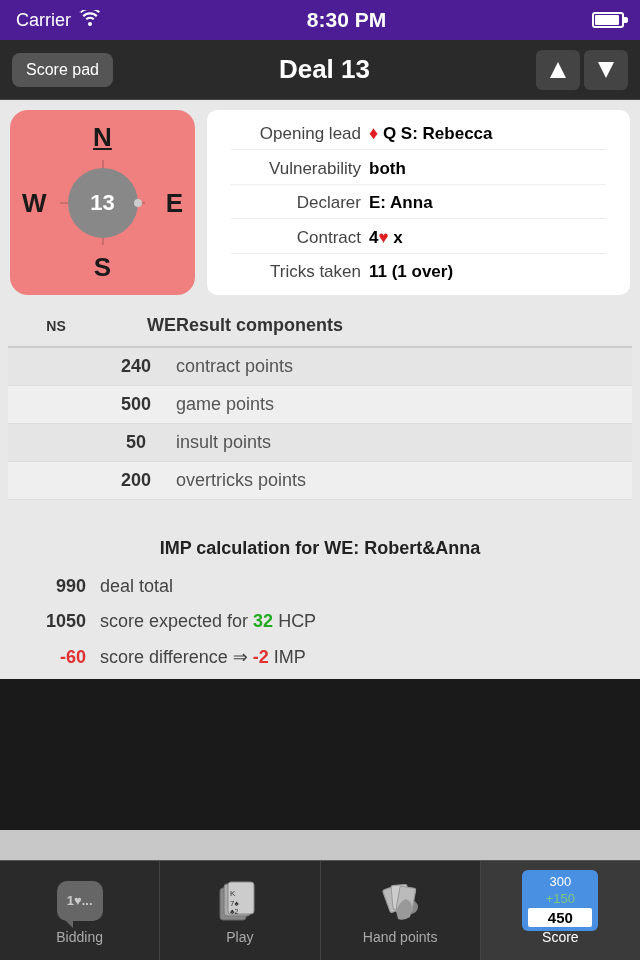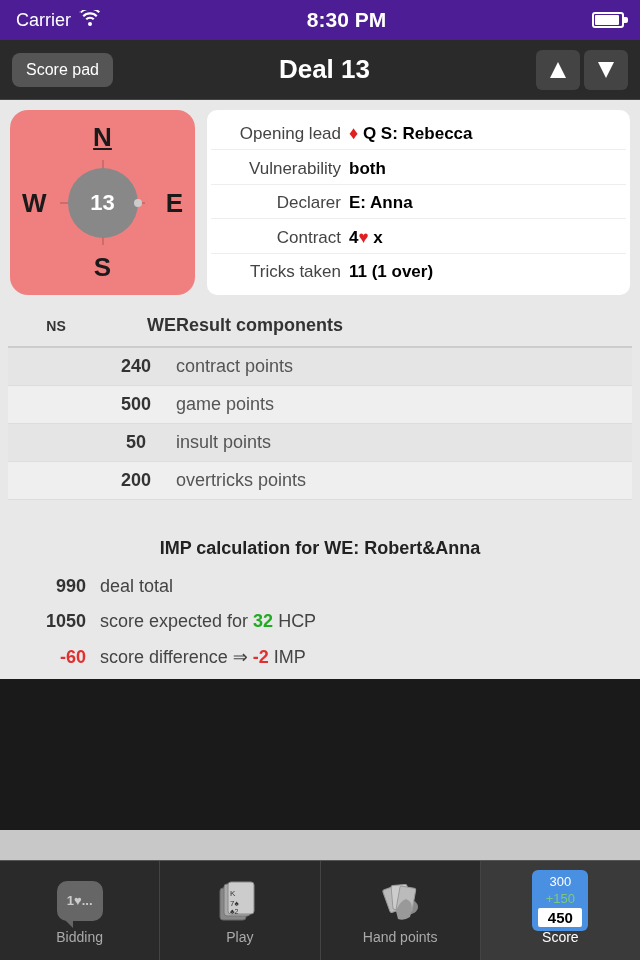--- a/index.html
+++ b/index.html
@@ -216,21 +216,21 @@
     }
 
     
     #deal-details {
       flex: 1;
       display: flex;
       flex-direction: column;
       justify-content: space-between;
       background: #fff;
       border-radius: 10px;
-      padding: 8px 4px;
+      padding: 8px 24px;
     }
     .detail-row {
       display: flex;
       align-items: center;
       padding: 5px 0;
       border-bottom: 1px solid #eee;
       font-size: 17px;
     }
     .detail-row:last-child { border-bottom: none; }
     .detail-label {
@@ -368,21 +368,21 @@
       font-size: 14px;
     }
     .tab-item.active .tab-label {
       color: #fff;
     }
 
     
     .score-tab-icon {
       background: #4a90e2;
       border-radius: 6px;
-      width: 56px;
+      width: 76px;
       padding: 4px 6px;
       text-align: center;
     }
     .score-tab-line {
       font-size: 13px;
       line-height: 1.3;
     }
     .score-300 { color: #fff; }
     .score-150 { color: #7ec87e; }
 

